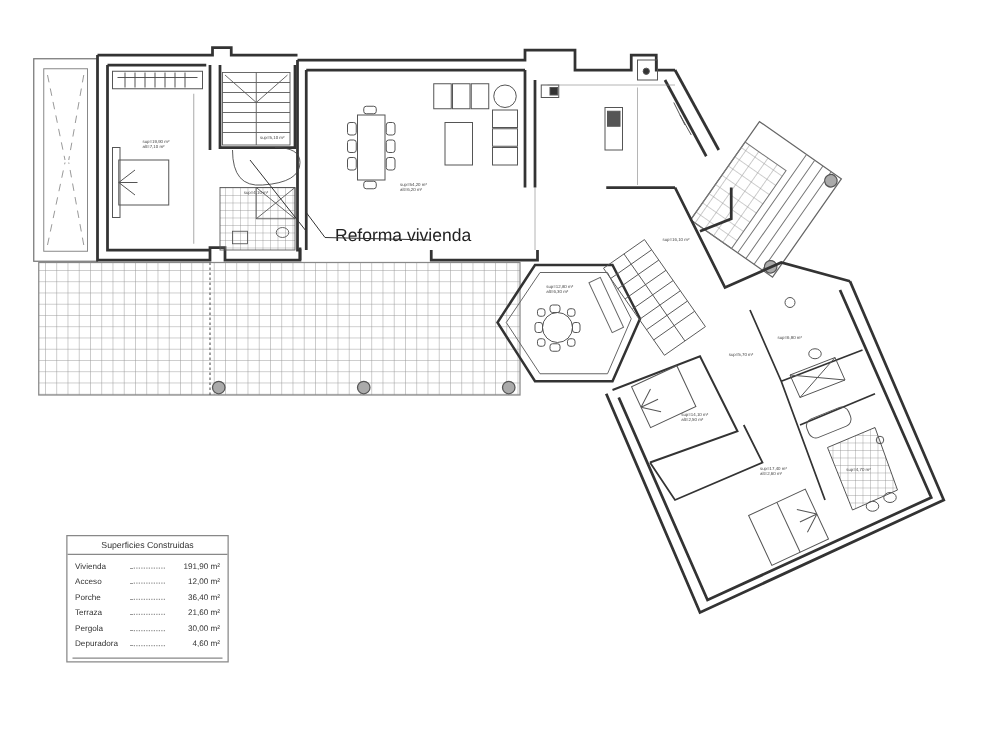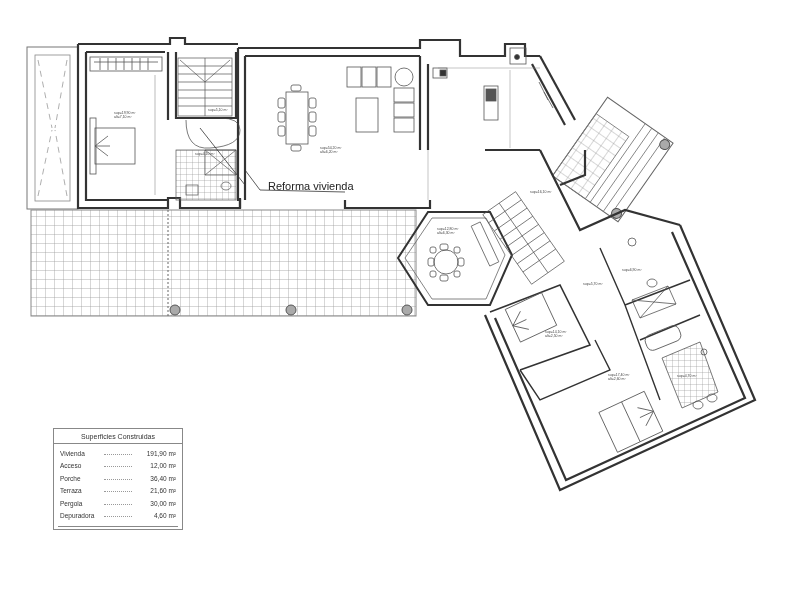--- a/index.html
+++ b/index.html
@@ -1,19 +1,19 @@
 <!DOCTYPE html>
 <html><head>
 <meta charset="utf-8">
 <style>
   html, body { margin: 0; padding: 0; background: #ffffff; }
   body { width: 800px; height: 591px; position: relative; overflow: hidden; font-family: "Liberation Sans", sans-serif; }
   #plan { position: absolute; left: 0; top: 0; width: 800px; height: 591px; }
   .label { position: absolute; font-size: 3.5px; color: #444; white-space: nowrap; line-height: 4px; }
-  .caption { position: absolute; font-size: 11px; color: #222; white-space: nowrap; }
+  .caption { position: absolute; font-size: 14px; color: #222; white-space: nowrap; }
   .legend { position: absolute; left: 53px; top: 428px; width: 128px; height: 100px; border: 1px solid #888; background: #fff; }
   .legend-title { font-size: 7px; color: #333; text-align: center; padding: 4px 0 3px; border-bottom: 1px solid #888; }
   .legend-row { display: flex; font-size: 6.5px; color: #333; padding: 0 6px; height: 12.5px; align-items: center; }
   .legend-row .name { width: 40px; }
   .legend-row .dots { flex: 1; border-bottom: 1px dotted #999; margin: 0 4px 2px; height: 4px; }
   .legend-row .val { width: 40px; text-align: right; }
   .legend-rows { padding-top: 3px; }
   .legend-foot { border-top: 1px solid #888; margin: 4px 4px 0; }
 </style>
 </head>

